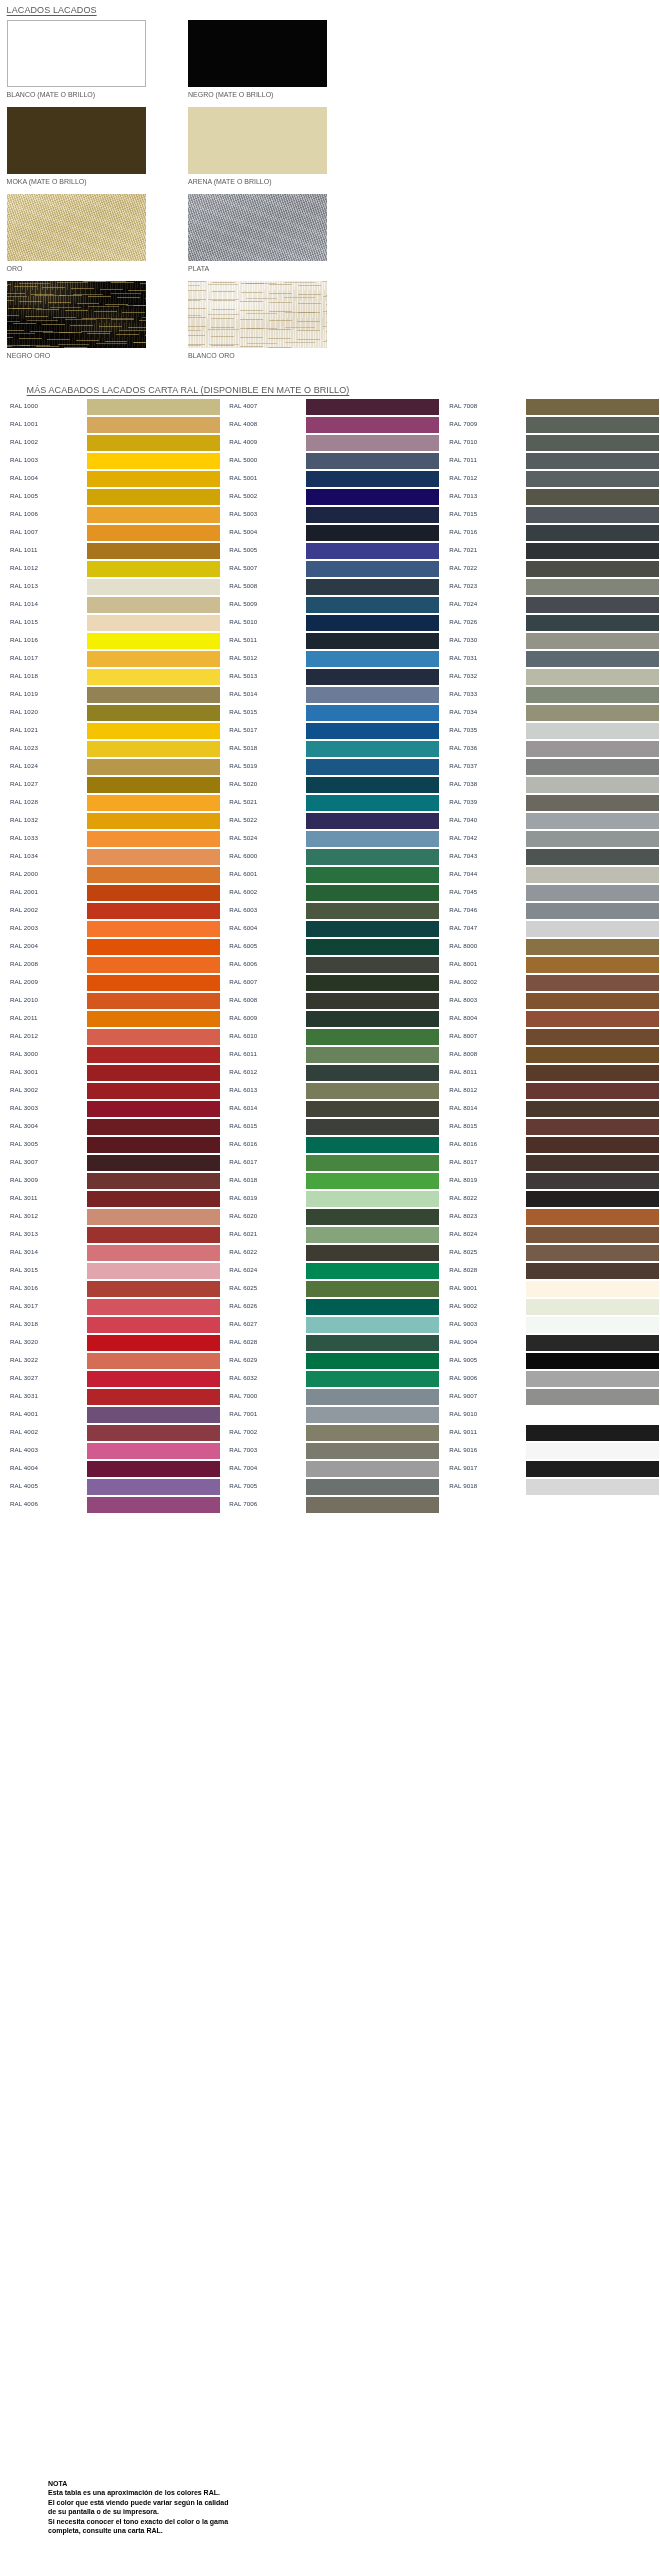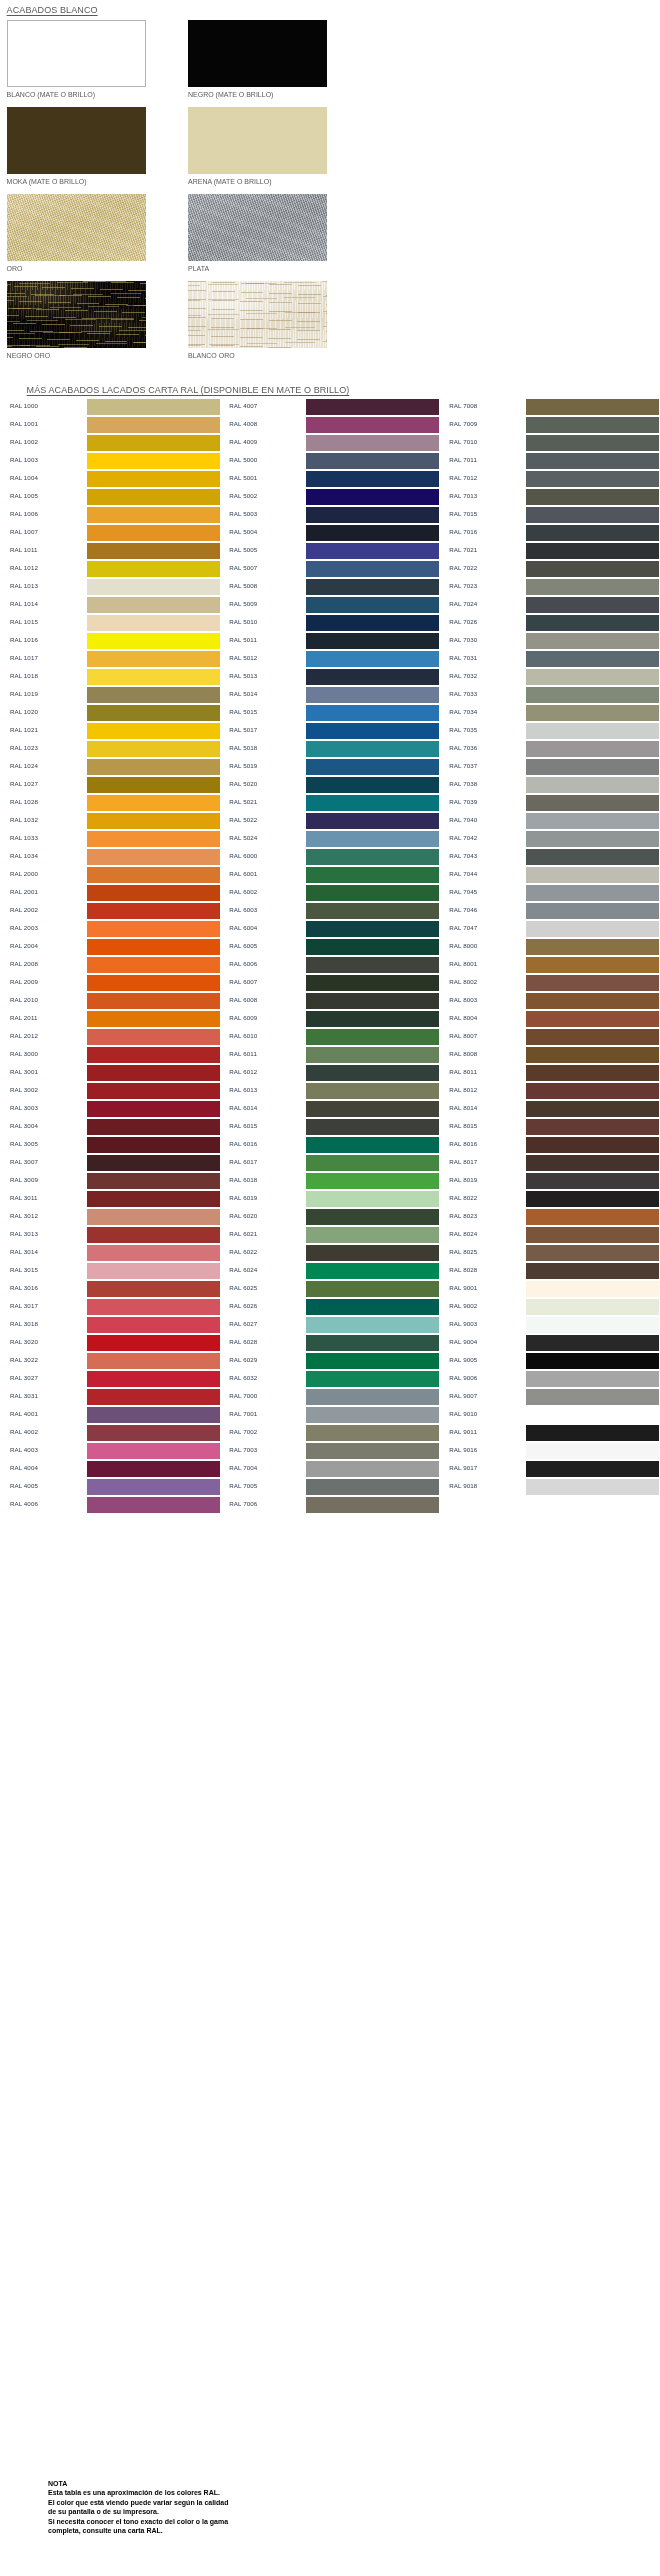--- a/index.html
+++ b/index.html
@@ -162,21 +162,21 @@
     font-size: 7px;
     font-weight: bold;
     color: #000000;
     line-height: 9.5px;
     white-space: nowrap;
   }
 </style>
 </head>
 <body>
 
-<div class="section-heading" id="heading-lacados">ACABADOS BLANCO</div>
+<div class="section-heading" id="heading-lacados">LACADOS LACADOS</div>
 
 <div class="finish-grid" id="finish-grid">
     <div class="finish-row">
       <div class="finish-cell col-a">
         <div class="finish-swatch bordered" style="background: rgb(255, 255, 255);"></div>
         <div class="finish-label">BLANCO (MATE O BRILLO)</div>
       </div>
       <div class="finish-cell col-b">
         <div class="finish-swatch" style="background: rgb(5, 5, 5);"></div>
         <div class="finish-label">NEGRO (MATE O BRILLO)</div>

